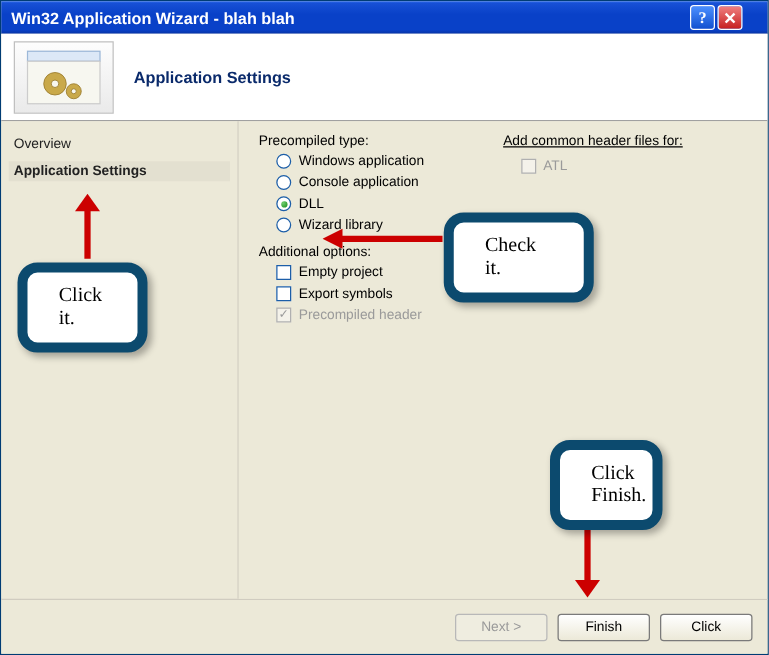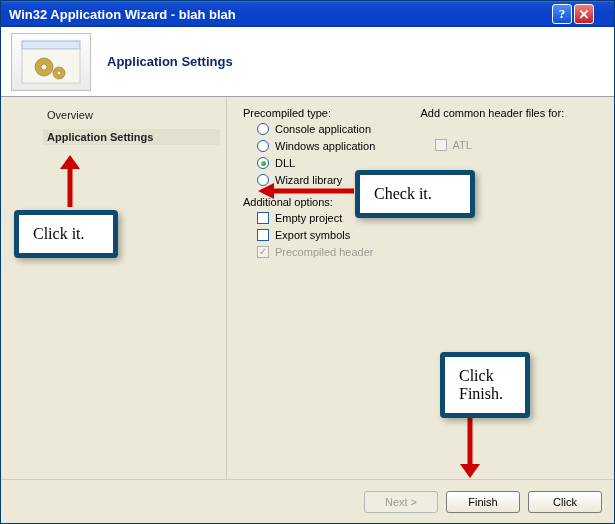--- a/index.html
+++ b/index.html
@@ -74,21 +74,20 @@
     min-height: 0;
   }
   .sidebar {
     width: 190px;
     padding: 10px 6px;
     border-right: 1px solid #d0ccc0;
     background: #ece9d8;
     display: flex;
     flex-direction: column;
     gap: 6px;
-    margin-left: 36px;
   }
   .nav-link {
     font-size: 11px;
     color: #222;
     padding: 2px 4px;
   }
   .nav-link.active {
     background: #e3e0d0;
     font-weight: bold;
   }
@@ -125,21 +124,21 @@
     flex-shrink:0;
   }
   .checkbox.checked::after {
     content:"✓"; font-size:10px; color:#1a8a1a; line-height:10px;
   }
   .checkbox.disabled { border-color:#b0b0b0; background:#f4f2ea;}
   .checkbox.disabled.checked::after { color:#9a9a9a; }
   .opt-label.disabled, .option.disabled .opt-label { color:#9a9a9a; }
   .columns { display:flex; }
   .col { flex:1; }
-  .common-header { margin-bottom: 20px; }
+  .common-header { margin-bottom: 8px; text-decoration: underline; }
   .buttonbar {
     height: 44px;
     border-top: 1px solid #d0ccc0;
     background:#ece9d8;
     display:flex;
     align-items:center;
     justify-content:flex-end;
     padding: 0 12px;
     gap: 8px;
   }
@@ -151,23 +150,23 @@
     background: linear-gradient(to bottom,#ffffff,#ece9d8);
     font: 11px Tahoma, sans-serif;
     padding: 0 10px;
     display:flex;align-items:center;justify-content:center;
   }
   .btn.disabled { color:#9a9a9a; border-color:#b8b8b8; background:#efede0;}
   
   .callout {
     position:absolute;
     background:#fff;
-    border: 5px solid #0c4a6e;
-    border-radius: 4px;
-    padding: 10px 14px;
+    border: 8px solid #0c4a6e;
+    border-radius: 16px;
+    padding: 10px 25px;
     font: 16px "Comic Sans MS", "Segoe Script", cursive;
     color:#000;
     box-shadow: 3px 3px 6px rgba(0,0,0,0.3);
     z-index: 50;
   }
   .arrow {
     position:absolute;
     z-index:49;
   }
 </style>
@@ -207,25 +206,25 @@
       <div class="nav-link active">Application Settings</div>
     </div>
 
     <div class="content">
       <div class="columns">
         <div class="col">
           <div class="group-label">Precompiled type:</div>
           <div class="options">
             <div class="option">
               <span class="radio"></span>
+              <span class="opt-label">Windows application</span>
+            </div>
+            <div class="option">
+              <span class="radio"></span>
               <span class="opt-label">Console application</span>
-            </div>
-            <div class="option">
-              <span class="radio"></span>
-              <span class="opt-label">Windows application</span>
             </div>
             <div class="option">
               <span class="radio checked"></span>
               <span class="opt-label">DLL</span>
             </div>
             <div class="option">
               <span class="radio"></span>
               <span class="opt-label">Wizard library</span>
             </div>
           </div>

